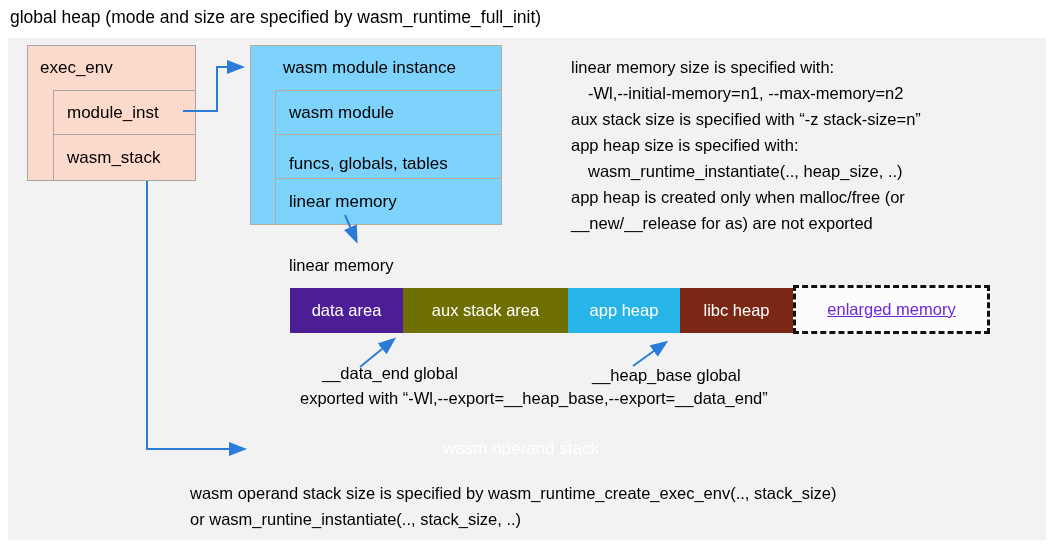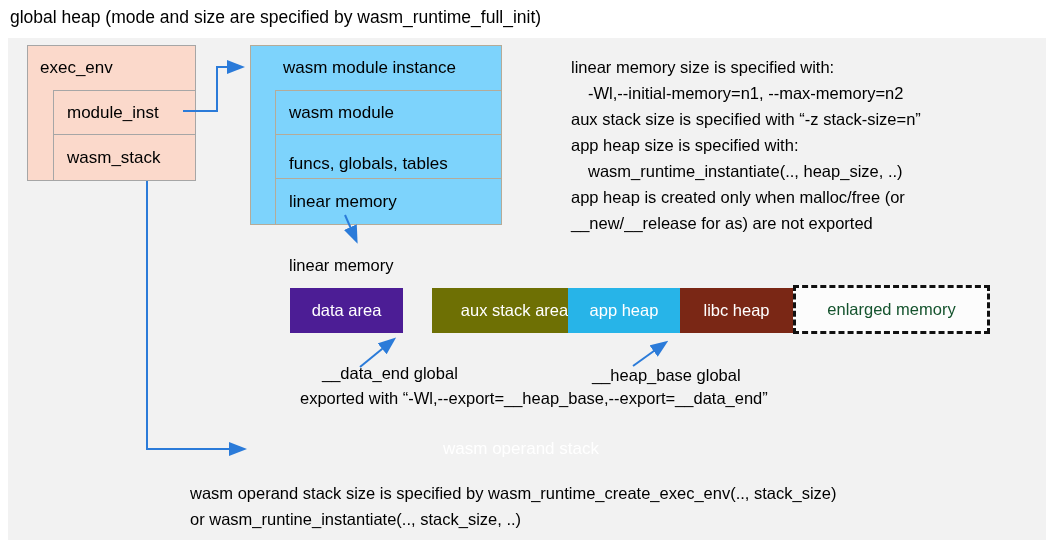--- a/index.html
+++ b/index.html
@@ -28,26 +28,26 @@
   
   #right-notes{left:530px;top:54px;font-size:16.5px;line-height:26px;}
   #right-notes .line{white-space:nowrap;margin-left:41px;}
   #right-notes .indent{padding-left:17px;}
 
   
   #linmem-label{left:289px;top:256px;font-size:16.5px;}
   .seg{top:288px;height:45px;display:flex;align-items:center;justify-content:center;
        color:#ffffff;font-size:16.5px;white-space:nowrap;}
   #seg-data{left:290px;width:113px;}
-  #seg-aux{left:403px;width:165px;margin-left:29px;}
+  #seg-aux{left:403px;width:165px;}
   #seg-app{left:568px;width:112px;}
   #seg-libc{left:680px;width:113px;}
   #seg-enlarged{left:793px;top:285px;width:197px;height:49px;background:#fcfcfc;
-       border:3px dashed #111111;color:#14532d;display:flex;align-items:center;justify-content:center;
-       font-size:16.5px;white-space:nowrap;}
+       border:3px dashed #111111;color:#6d28d9;display:flex;align-items:center;justify-content:center;
+       font-size:16.5px;white-space:nowrap;text-decoration:underline;}
 
   
   #anno-dataend{left:322px;top:364px;font-size:16.5px;white-space:nowrap;}
   #anno-heapbase{left:592px;top:366px;font-size:16.5px;white-space:nowrap;}
   #anno-exported{left:300px;top:389px;font-size:16.5px;white-space:nowrap;}
 
   
   #operand-bar{left:252px;top:426px;width:538px;height:46px;display:flex;align-items:center;
        justify-content:center;color:#ffffff;font-size:17px;}
 

